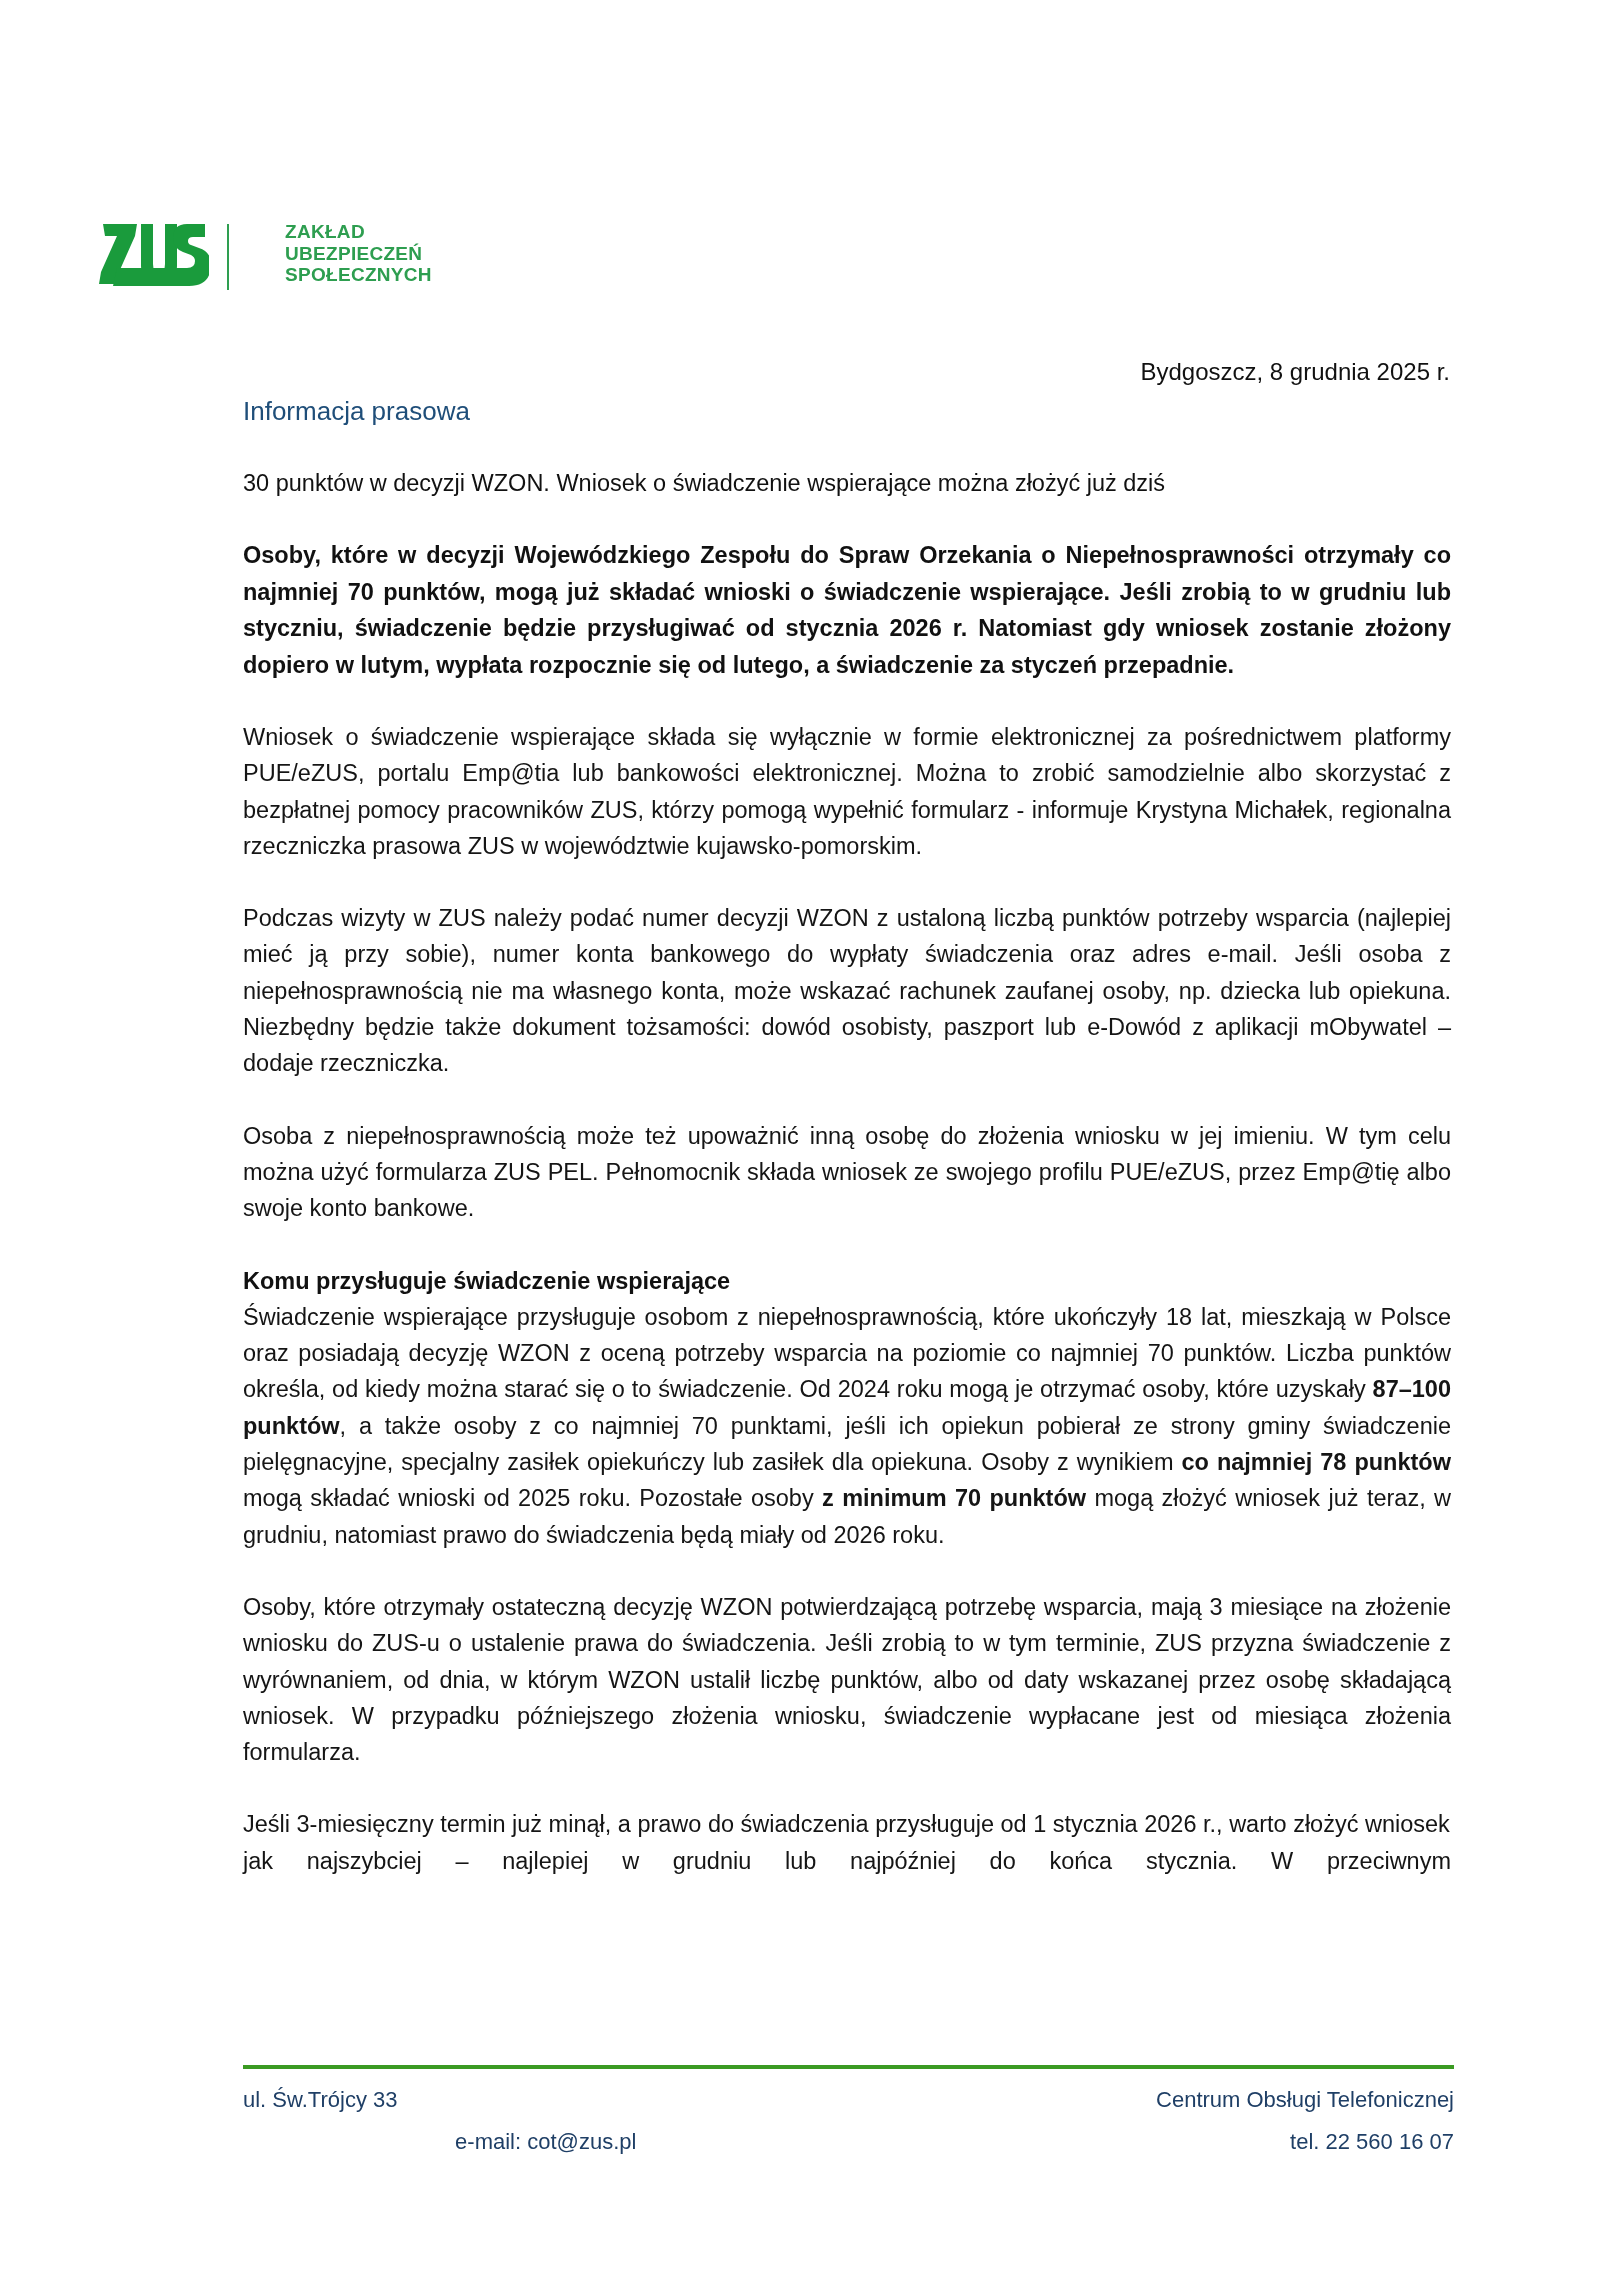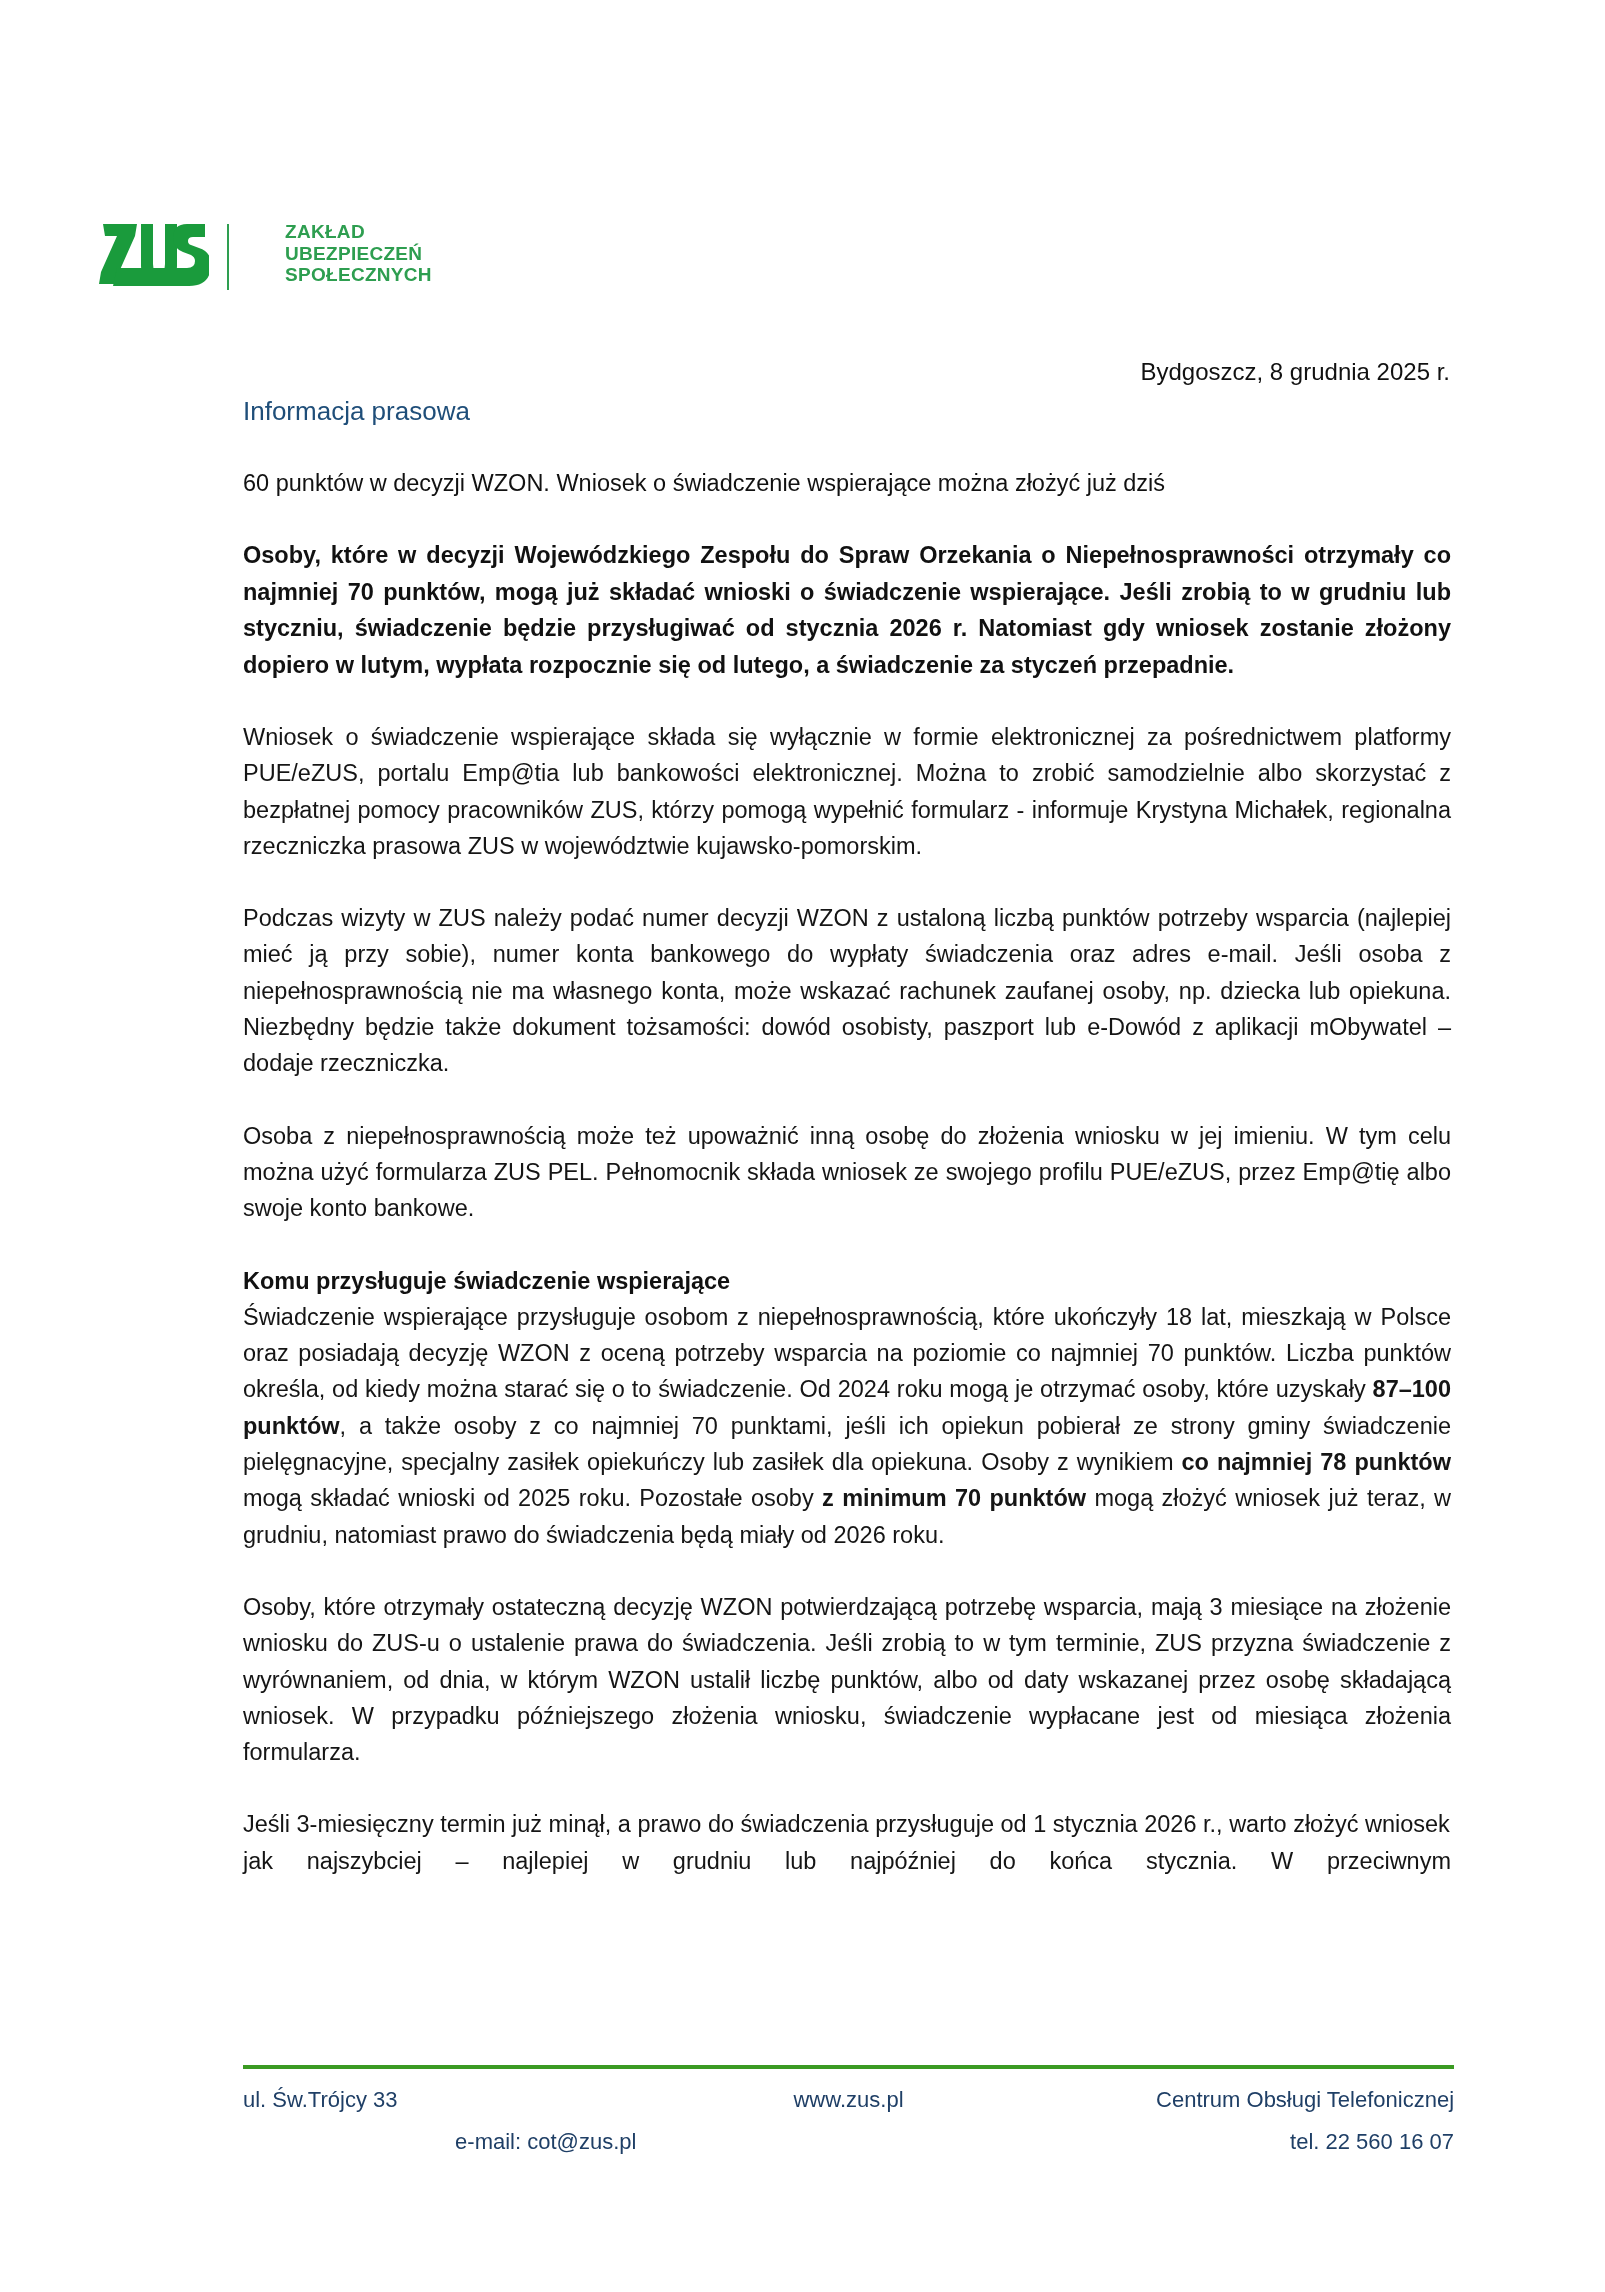--- a/index.html
+++ b/index.html
@@ -49,37 +49,36 @@
 <div class="logo-text">
   <div>ZAKŁAD</div>
   <div>UBEZPIECZEŃ</div>
   <div>SPOŁECZNYCH</div>
 </div>
 
 <div class="date">Bydgoszcz, 8  grudnia 2025 r.</div>
 <div class="press-label">Informacja prasowa</div>
 
 <div class="content">
-  <div class="title">60 punktów w decyzji WZON. Wniosek o świadczenie wspierające można złożyć już dziś</div>
+  <div class="title">30 punktów w decyzji WZON. Wniosek o świadczenie wspierające można złożyć już dziś</div>
   <p class="lead">Osoby, które w decyzji Wojewódzkiego Zespołu do Spraw Orzekania o Niepełnosprawności otrzymały co najmniej 70 punktów, mogą już składać wnioski o świadczenie wspierające. Jeśli zrobią to w grudniu lub styczniu, świadczenie będzie przysługiwać od stycznia 2026 r. Natomiast gdy wniosek zostanie złożony dopiero w lutym, wypłata rozpocznie się od lutego, a świadczenie za styczeń przepadnie.</p>
   <p class="para">Wniosek o świadczenie wspierające składa się wyłącznie w formie elektronicznej za pośrednictwem platformy PUE/eZUS, portalu Emp@tia lub bankowości elektronicznej. Można to zrobić samodzielnie albo skorzystać z bezpłatnej pomocy pracowników ZUS, którzy pomogą wypełnić formularz - informuje Krystyna Michałek, regionalna rzeczniczka prasowa ZUS w województwie kujawsko-pomorskim.</p>
   <p class="para">Podczas wizyty w ZUS należy podać numer decyzji WZON z ustaloną liczbą punktów potrzeby wsparcia (najlepiej mieć ją przy sobie), numer konta bankowego do wypłaty świadczenia oraz adres e-mail. Jeśli osoba z niepełnosprawnością nie ma własnego konta, może wskazać rachunek zaufanej osoby, np. dziecka lub opiekuna. Niezbędny będzie także dokument tożsamości: dowód osobisty, paszport lub e-Dowód z aplikacji mObywatel – dodaje rzeczniczka.</p>
   <p class="para">Osoba z niepełnosprawnością może też upoważnić inną osobę do złożenia wniosku w jej imieniu. W tym celu można użyć formularza ZUS PEL. Pełnomocnik składa wniosek ze swojego profilu PUE/eZUS, przez Emp@tię albo swoje konto bankowe.</p>
 
   <div class="section-head">Komu przysługuje świadczenie wspierające</div>
   <p class="para"><span>Świadczenie wspierające przysługuje osobom z niepełnosprawnością, które ukończyły 18 lat, mieszkają w Polsce oraz posiadają decyzję WZON z oceną potrzeby wsparcia na poziomie co najmniej 70 punktów. Liczba punktów określa, od kiedy można starać się o to świadczenie. Od 2024 roku mogą je otrzymać osoby, które uzyskały </span><b>87–100 punktów</b><span>, a także osoby z co najmniej 70 punktami, jeśli ich opiekun pobierał ze strony gminy świadczenie pielęgnacyjne, specjalny zasiłek opiekuńczy lub zasiłek dla opiekuna. Osoby z wynikiem </span><b>co najmniej 78 punktów</b><span> mogą składać wnioski od 2025 roku. Pozostałe osoby </span><b>z minimum 70 punktów</b><span> mogą złożyć wniosek już teraz, w grudniu, natomiast prawo do świadczenia będą miały od 2026 roku.</span></p>
 
   <p class="para">Osoby, które otrzymały ostateczną decyzję WZON potwierdzającą potrzebę wsparcia, mają 3 miesiące na złożenie wniosku do ZUS-u o ustalenie prawa do świadczenia. Jeśli zrobią to w tym terminie, ZUS przyzna świadczenie z wyrównaniem, od dnia, w którym WZON ustalił liczbę punktów, albo od daty wskazanej przez osobę składającą wniosek. W przypadku późniejszego złożenia wniosku, świadczenie wypłacane jest od miesiąca złożenia formularza.</p>
   <p class="para" style="text-align:left; text-align-last:justify;">Jeśli 3-miesięczny termin już minął, a prawo do świadczenia przysługuje od 1 stycznia 2026 r., warto złożyć wniosek jak najszybciej – najlepiej w grudniu lub najpóźniej do końca stycznia. W przeciwnym</p>
 </div>
 
 <div class="footer-line"></div>
 <div class="footer">
   <div class="row">
     <div class="col">ul. Św.Trójcy 33</div>
-    <div class="col c">www.zus.pl</div>
     <div class="col r">Centrum Obsługi Telefonicznej</div>
   </div>
   <div class="row">
     <div class="col c">e-mail: cot@zus.pl</div>
     <div class="col r">tel. 22 560 16 07</div>
   </div>
 </div>
 
 </body></html>

